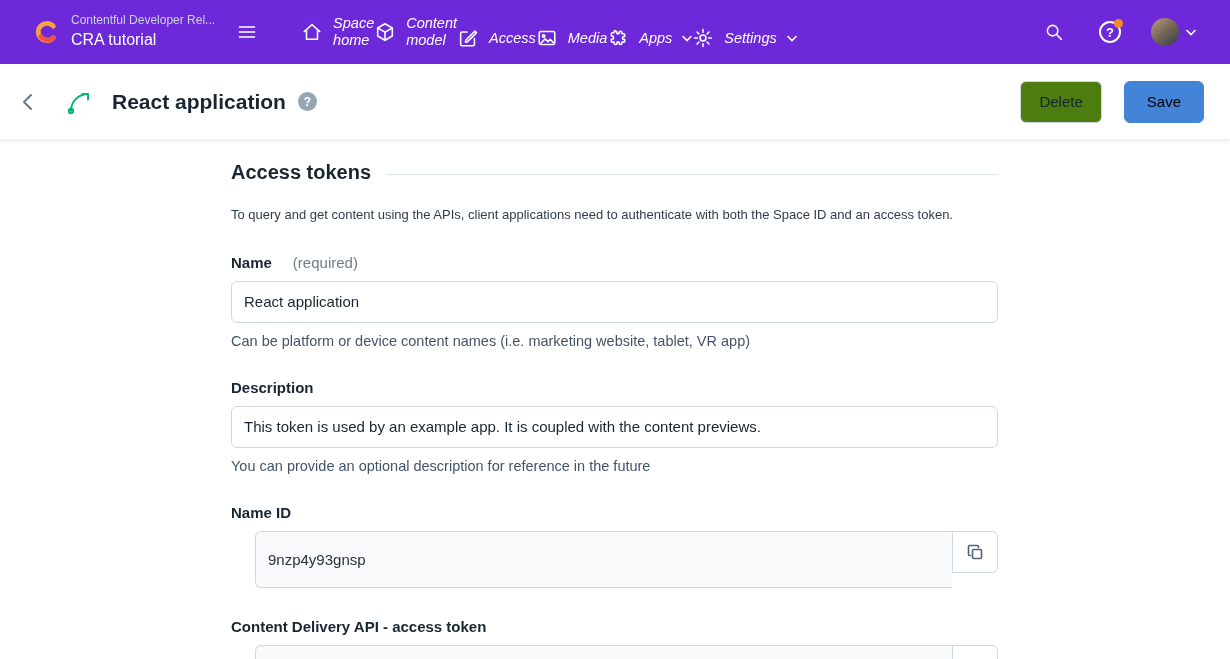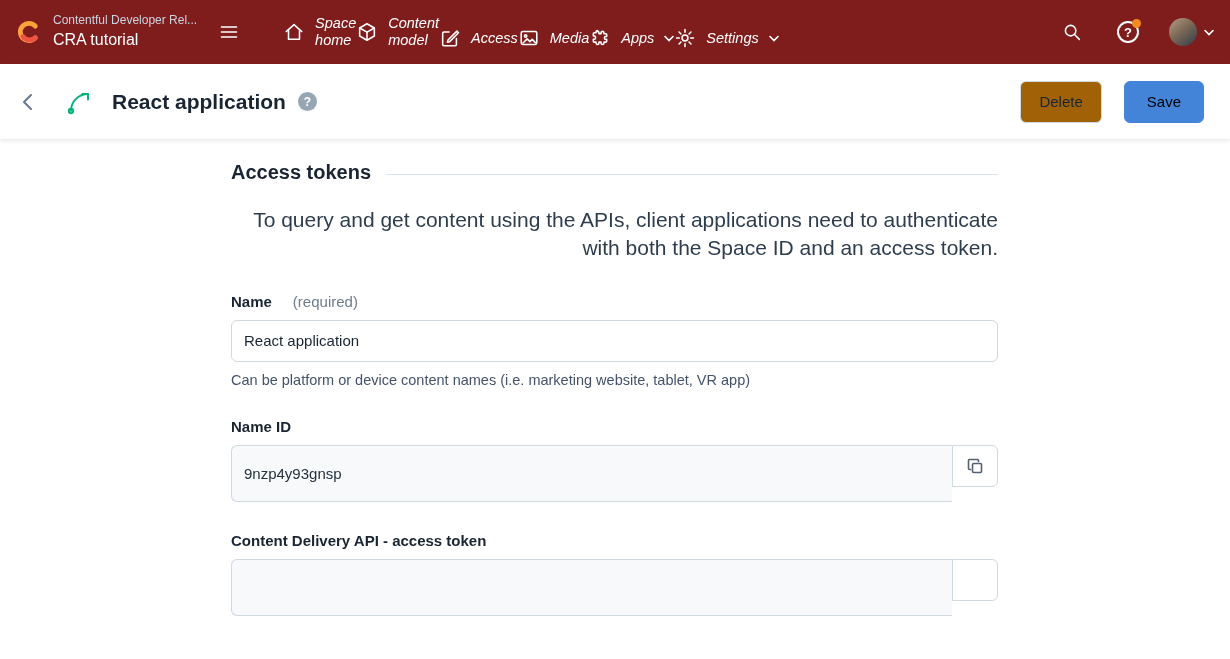--- a/index.html
+++ b/index.html
@@ -1,21 +1,21 @@
 <!DOCTYPE html>
 <html><head>
 <meta charset="utf-8">
 <style>
   * { margin:0; padding:0; box-sizing:border-box; }
   html,body { width:1230px; height:659px; overflow:hidden; background:#fff;
     font-family:"Liberation Sans", sans-serif; color:#192532; }
 
   
-  .topnav { height:64px; background:#7f1d1d; display:flex; align-items:center;
-    padding:0 16px; }
+  .topnav { height:64px; background:#6d28d9; display:flex; align-items:center;
+    padding:0 34px; }
   .brand { display:flex; align-items:center; gap:11px; cursor:pointer; }
   .brand-text { display:flex; flex-direction:column; line-height:1.4; }
   .org { font-size:12px; color:#c9d4df; white-space:nowrap; }
   .space { font-size:16px; color:#fff; white-space:nowrap; }
   .hamburger { margin-left:16px; background:none; border:none; display:flex;
     padding:6px; cursor:pointer; }
   .nav-items { display:flex; align-items:flex-end; margin-left:38px;font-style:italic; }
   .nav-item { display:flex; align-items:center; gap:10px; color:#fff;
     font-size:14.5px; cursor:pointer; }
   .nlabel { width:min-content; line-height:17px; }
@@ -37,43 +37,43 @@
     position:relative; z-index:2; }
   .back { background:none; border:none; display:flex; padding:6px; cursor:pointer; }
   .api-icon { margin-left:18px; display:flex; }
   .page-title { margin-left:16px; font-size:21px; font-weight:bold; }
   .title-q { margin-left:12px; width:19px; height:19px; border-radius:50%;
     background:#97a6b3; color:#fff; font-size:12px; font-weight:bold;
     display:flex; align-items:center; justify-content:center; cursor:pointer; }
   .actions { margin-left:auto; display:flex; align-items:center; gap:22px; }
   .btn { height:42px; padding:0 18px; border-radius:6px; font-size:15px;
     font-family:inherit; cursor:pointer; }
-  .btn-delete { background:#a16207; border:1px solid #cfd9e0; color:#192532; }
+  .btn-delete { background:#4d7c0f; border:1px solid #cfd9e0; color:#192532; }
   .btn-save { background:#4484d8; border:1px solid #4484d8; color:#000000; padding:0 22px; }
 
   
   main { background:#fff; }
   .col { width:767px; margin-left:231px; }
   .section-head { display:flex; align-items:center; gap:15px; padding-top:22px; }
   .section-head h2 { font-size:20px; font-weight:bold; }
   .rule { flex:1; height:1px; background:#dde4e9; margin-top:4px; }
-  .intro { font-size:21px; line-height:1.35; color:#2e3d4e; margin-top:22px;text-align:right; }
+  .intro { font-size:13px; line-height:1.35; color:#2e3d4e; margin-top:22px; }
   .field { margin-top:30px; }
   .label-row { font-size:15px; }
   .lbl { font-weight:bold; }
   .req { color:#6d7d8c; margin-left:21px; }
   input.text { margin-top:10px; width:100%; height:42px; border:1px solid #cfd9e0;
     border-radius:6px; padding:0 12px; font-size:15px; color:#192532;
     font-family:inherit; background:#fff; outline:none; }
   .help { margin-top:10px; font-size:14.5px; color:#44536a; }
   .ro-group { display:flex; margin-top:10px; }
   .ro-field { flex:1; height:57px; background:#f7f9fa; border:1px solid #cfd9e0;
     border-right:none; border-radius:6px 0 0 6px; display:flex;
     align-items:center; padding:7px 12px; font-size:15px; color:#28323e;
-    cursor:text; }
+    cursor:text;margin-left:24px; }
   .copy-btn { width:46px; height:42px; background:#fff; border:1px solid #cfd9e0;
     border-radius:0 6px 6px 0; display:flex; align-items:center;
     justify-content:center; cursor:pointer; }
 
   svg.i { stroke:#fff; fill:none; stroke-width:1.7; stroke-linecap:round;
     stroke-linejoin:round; }
 </style>
 </head>
 <body>
 
@@ -204,20 +204,27 @@
     <p class="intro">To query and get content using the APIs, client applications need to authenticate with both the Space ID and an access token.</p>
 
     <div class="field">
       <div class="label-row">
         <span class="lbl">Name</span><span class="req">(required)</span>
       </div>
       <input class="text" type="text" value="React application" style="">
       <p class="help">Can be platform or device content names (i.e. marketing website, tablet, VR app)</p>
     </div>
 
+    <div class="field">
+      <div class="label-row">
+        <span class="lbl">Description</span>
+      </div>
+      <input class="text" type="text" value="This token is used by an example app. It is coupled with the content previews." style="">
+      <p class="help">You can provide an optional description for reference in the future</p>
+    </div>
 
     <div class="field">
       <div class="label-row">
         <span class="lbl">Name ID</span>
       </div>
       <div class="ro-group">
         <div class="ro-field">9nzp4y93gnsp</div>
         <button class="copy-btn">
           <svg width="20" height="20" viewBox="0 0 20 20" fill="none" stroke="#536171" stroke-width="1.6" stroke-linecap="round" stroke-linejoin="round">
             <rect x="7.5" y="7.5" width="9" height="9" rx="1.2"></rect>

